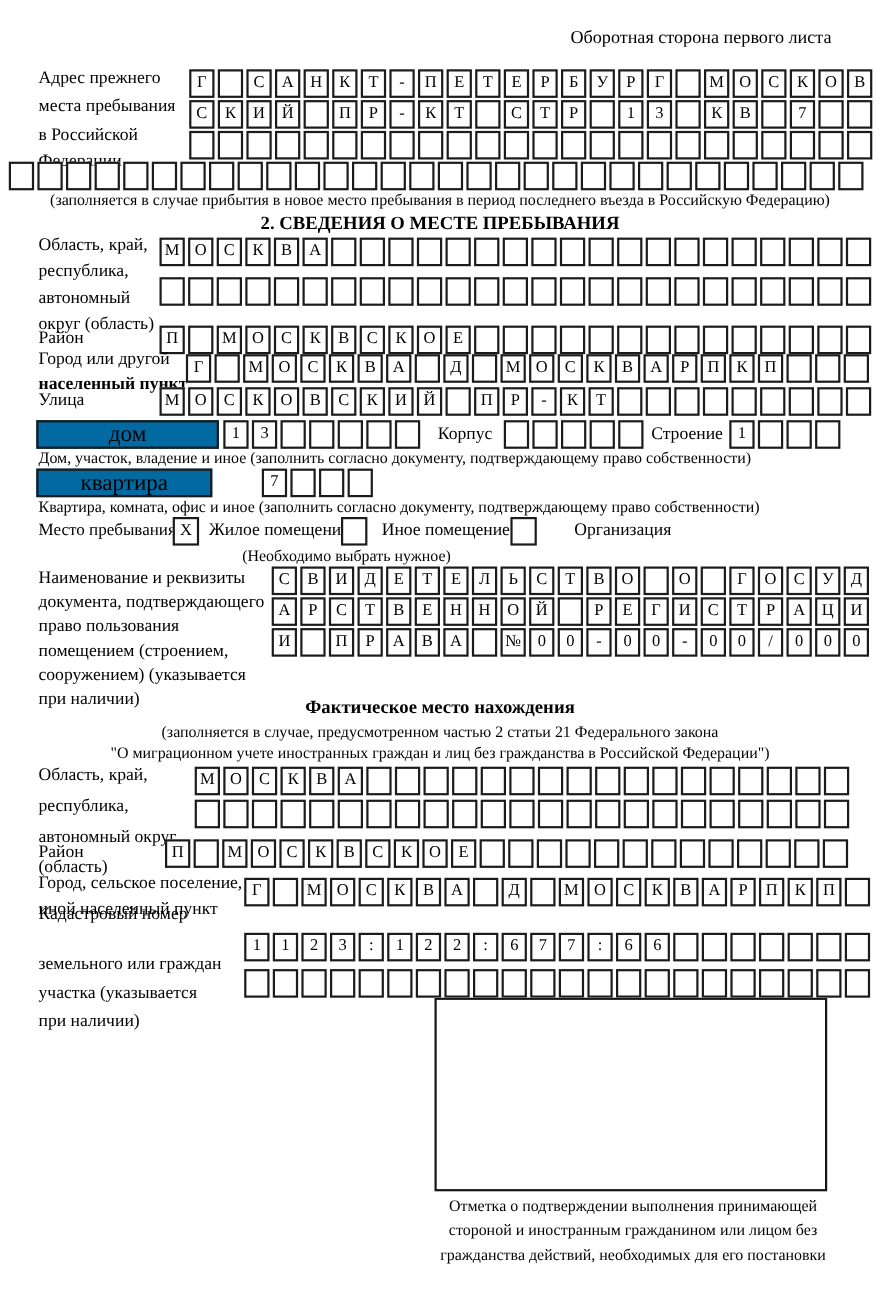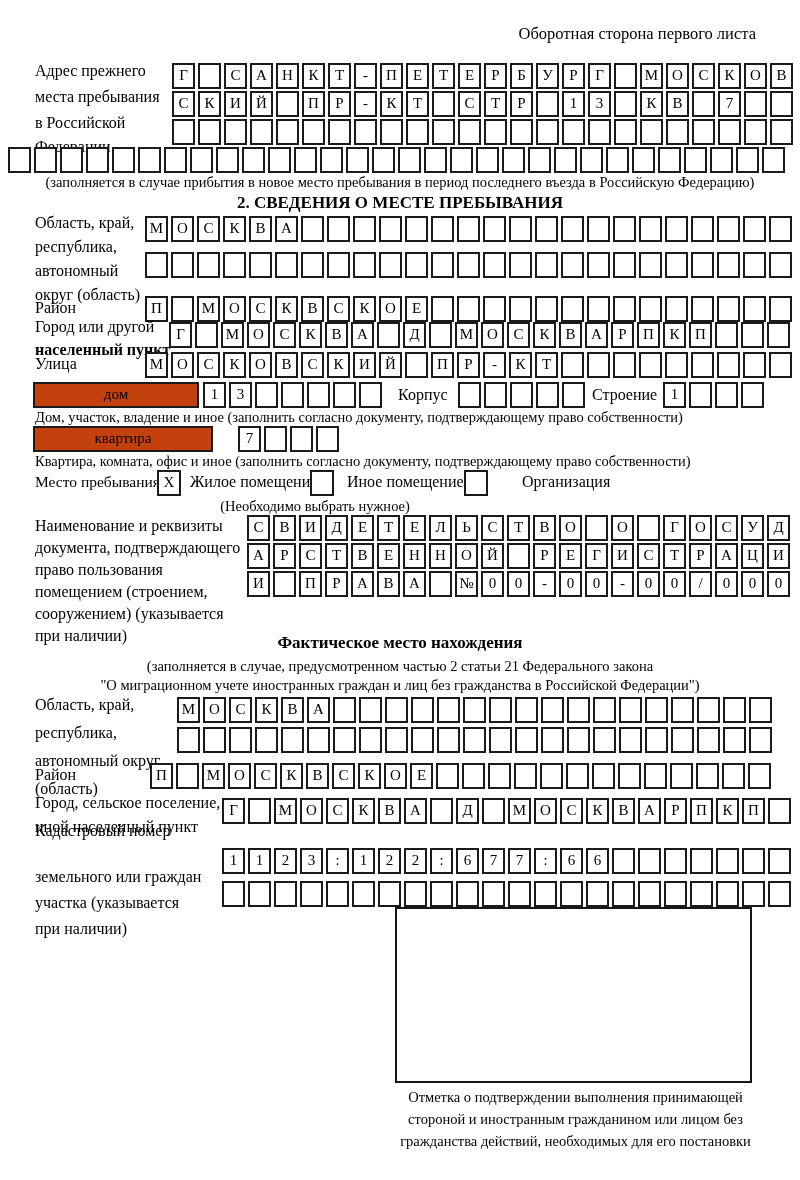--- a/index.html
+++ b/index.html
@@ -15,22 +15,22 @@
   .cap { position:absolute; font-size:14.5px; white-space:nowrap; }
   .center { left:0; width:800px; text-align:center; }
   .title { position:absolute; font-size:17px; font-weight:700; }
   .row { position:absolute; display:flex; gap:3px; }
   .cell {
     flex:0 0 23px; width:23px; height:26px;
     border:2px solid #1b1b1b; background:#fff;
     font-size:15px; line-height:21px; text-align:center;
   }
   .longbox {
-    position:absolute; height:26px; border:2px solid #1b1b1b; background:#c2410c;
-    font-size:15px; line-height:21px; text-align:center;
+    position:absolute; height:26px; border:2px solid #1b1b1b; background:#0369a1;
+    font-size:21px; line-height:21px; text-align:center;
   }
   .checkbox {
     position:absolute; width:24px; height:26px; border:2px solid #1b1b1b; background:#fff;
     font-size:15px; line-height:21px; text-align:center;
   }
   .stamp { position:absolute; border:2px solid #161616; background:#fff; }
 </style>
 </head>
 <body>
 
@@ -324,21 +324,21 @@
     </div>
   <div class="label" style="top:386px; left:592px;">Строение</div>
   <div class="row" style="top:382px; left:663px;">
       <div class="cell">1</div>
       <div class="cell"></div>
       <div class="cell"></div>
       <div class="cell"></div>
     </div>
   <div class="cap" style="top:409px; left:35px;">Дом, участок, владение и иное (заполнить согласно документу, подтверждающему право собственности)</div>
 
-  <div class="longbox" style="top:426px; left:33px; width:180px;">квартира</div>
+  <div class="longbox" style="top:426px; left:33px; width:160px;">квартира</div>
   <div class="row" style="top:426px; left:238px;">
       <div class="cell">7</div>
       <div class="cell"></div>
       <div class="cell"></div>
       <div class="cell"></div>
     </div>
   <div class="cap" style="top:453px; left:35px;">Квартира, комната, офис и иное (заполнить согласно документу, подтверждающему право собственности)</div>
 
   <div class="label-sm" style="top:473px; left:35px;">Место пребывания:</div>
   <div class="checkbox" style="top:470px; left:157px;">X</div>

